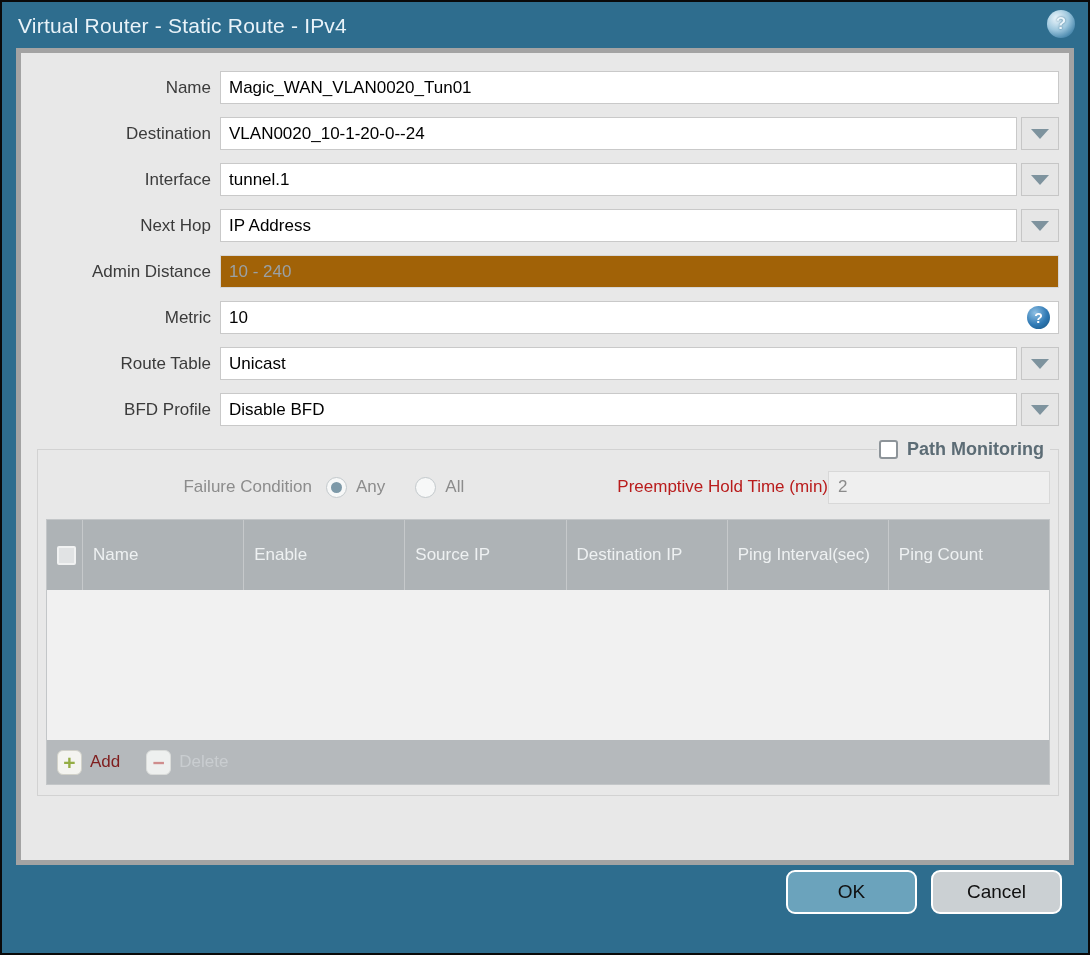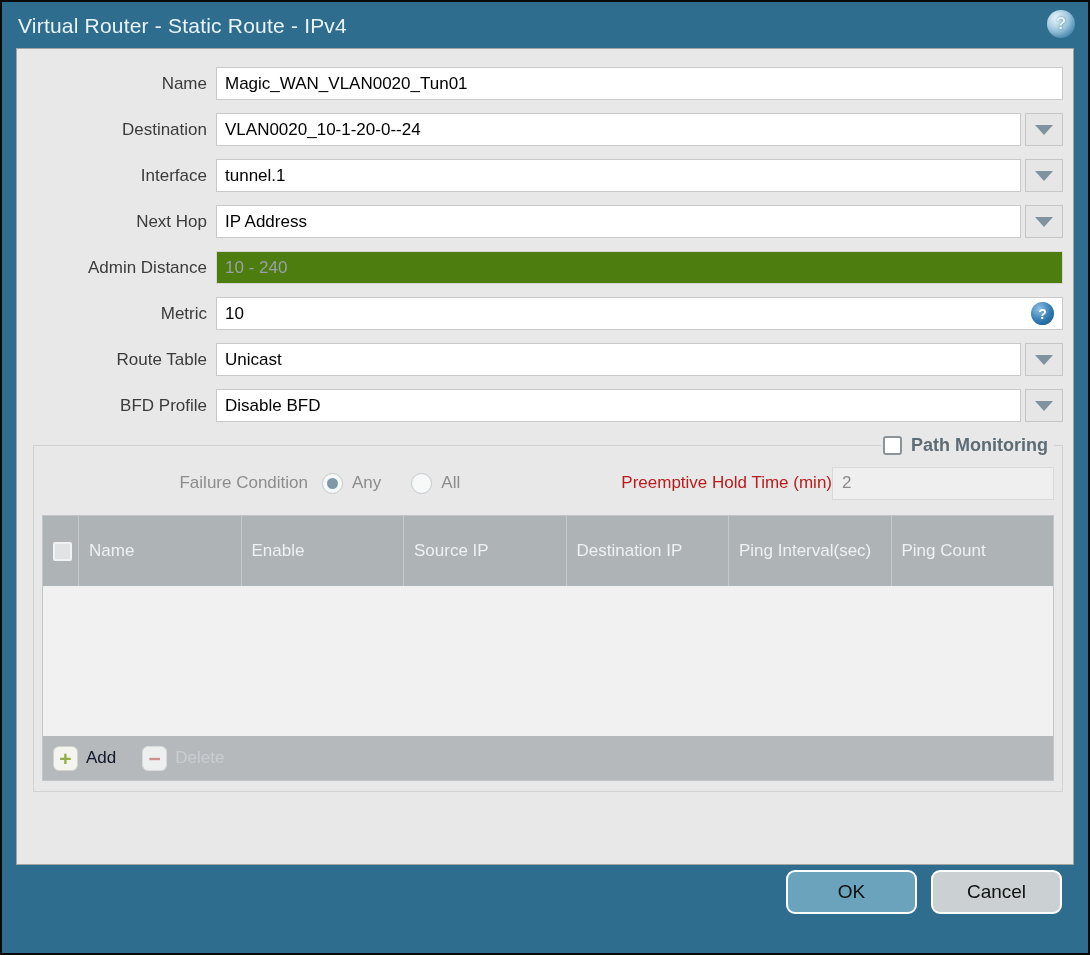--- a/index.html
+++ b/index.html
@@ -11,28 +11,28 @@
   .titlebar { position:absolute; top:0; left:0; right:0; height:30px; }
   .title { position:absolute; left:16px; top:12px; font-size:21px; color:#e9f3f9; letter-spacing:.2px; }
   .help-top { position:absolute; right:13px; top:8px; width:28px; height:28px; border-radius:50%;
     background:radial-gradient(circle at 35% 30%, #eef7fc, #9cc6dd 45%, #4e8cb0 75%, #2f6f92);
     display:flex; align-items:center; justify-content:center;
     color:#1d5a7d; font-weight:bold; font-size:17px; cursor:pointer; }
   .help-top .q { color:#eaf5fb; text-shadow:0 0 2px #2a6587; }
 
   
   .content { position:absolute; left:14px; right:14px; top:46px; bottom:88px;
-    background:#e8e8e8; border:1px solid #a3a3a3; padding:18px 10px 0 0; overflow:hidden; }
+    background:#e8e8e8; border:5px solid #a3a3a3; padding:18px 10px 0 0; overflow:hidden; }
 
   .row { display:flex; align-items:center; height:33px; margin-bottom:13px; }
   .flabel { width:199px; flex:none; text-align:right; padding-right:9px; font-size:17px; color:#3b3b3b; }
   .field { flex:1; display:flex; position:relative; height:33px; min-width:0; }
   .field input { flex:1; min-width:0; height:33px; border:1px solid #c9c9c9; background:#fff;
     font-family:"Liberation Sans", sans-serif; font-size:17px; color:#000; padding:8px 8px; }
-  .field input.dim { background:#4d7c0f; border-color:#d6d6d6; }
+  .field input.dim { background:#a16207; border-color:#d6d6d6; }
   .field input.dim::placeholder { color:#9aa1a6; opacity:1; }
   .dd { width:38px; height:33px; margin-left:4px; flex:none; background:#e6e6e6;
     border:1px solid #c6c6c6; display:flex; align-items:center; justify-content:center; cursor:pointer; }
   .dd .tri { width:0; height:0; border-left:9px solid transparent; border-right:9px solid transparent;
     border-top:10px solid #7e939e; }
   .in-help { position:absolute; right:9px; top:5px; width:23px; height:23px; border-radius:50%;
     background:radial-gradient(circle at 35% 30%, #8fc0e4, #2f79b4 55%, #15527f);
     color:#fff; font-weight:bold; font-size:14px; display:flex; align-items:center; justify-content:center; }
 
   
@@ -58,21 +58,21 @@
   .th { display:flex; align-items:center; padding:0 6px 0 10px; color:#eef1f2; font-size:17px;
     border-left:1px solid #c6c9cb; line-height:1.25; }
   .th-cb { display:flex; align-items:center; justify-content:center; border-left:none; }
   .th-cb .cb2 { width:19px; height:19px; background:#e1e3e4; border:2px solid #f1f2f2; border-radius:2px; cursor:pointer; }
   .tbody { height:150px; background:#f1f1f1; }
   .tfoot { height:44px; background:#b5b9bc; display:flex; align-items:center; padding-left:10px; gap:26px; }
   .tool { display:flex; align-items:center; gap:8px; cursor:pointer; }
   .tool .ic { width:25px; height:25px; border-radius:6px; background:#f4f4f0; border:1px solid #d2d2ca;
     display:flex; align-items:center; justify-content:center; font-size:21px; font-weight:bold; line-height:1; }
   .tool.add .ic { color:#94ad44; }
-  .tool.add .lbl { color:#0f172a; font-size:17px; }
+  .tool.add .lbl { color:#7f1d1d; font-size:17px; }
   .tool.del .ic { color:#cf8d8d; background:#eef0ef; border-color:#dadcda; }
   .tool.del .lbl { color:#c9cdd0; font-size:17px; }
 
   
   .footer { position:absolute; left:0; right:0; bottom:0; height:111px; display:flex;
     justify-content:flex-end; align-items:center; gap:14px; padding:0 26px 12px 0; }
   .btn { height:44px; min-width:131px; border-radius:9px; border:2px solid #fff; font-size:19px;
     color:#101010; display:flex; align-items:center; justify-content:center; cursor:pointer;
     font-family:"Liberation Sans", sans-serif; }
   .btn-ok { background:#6ba3bc; }

